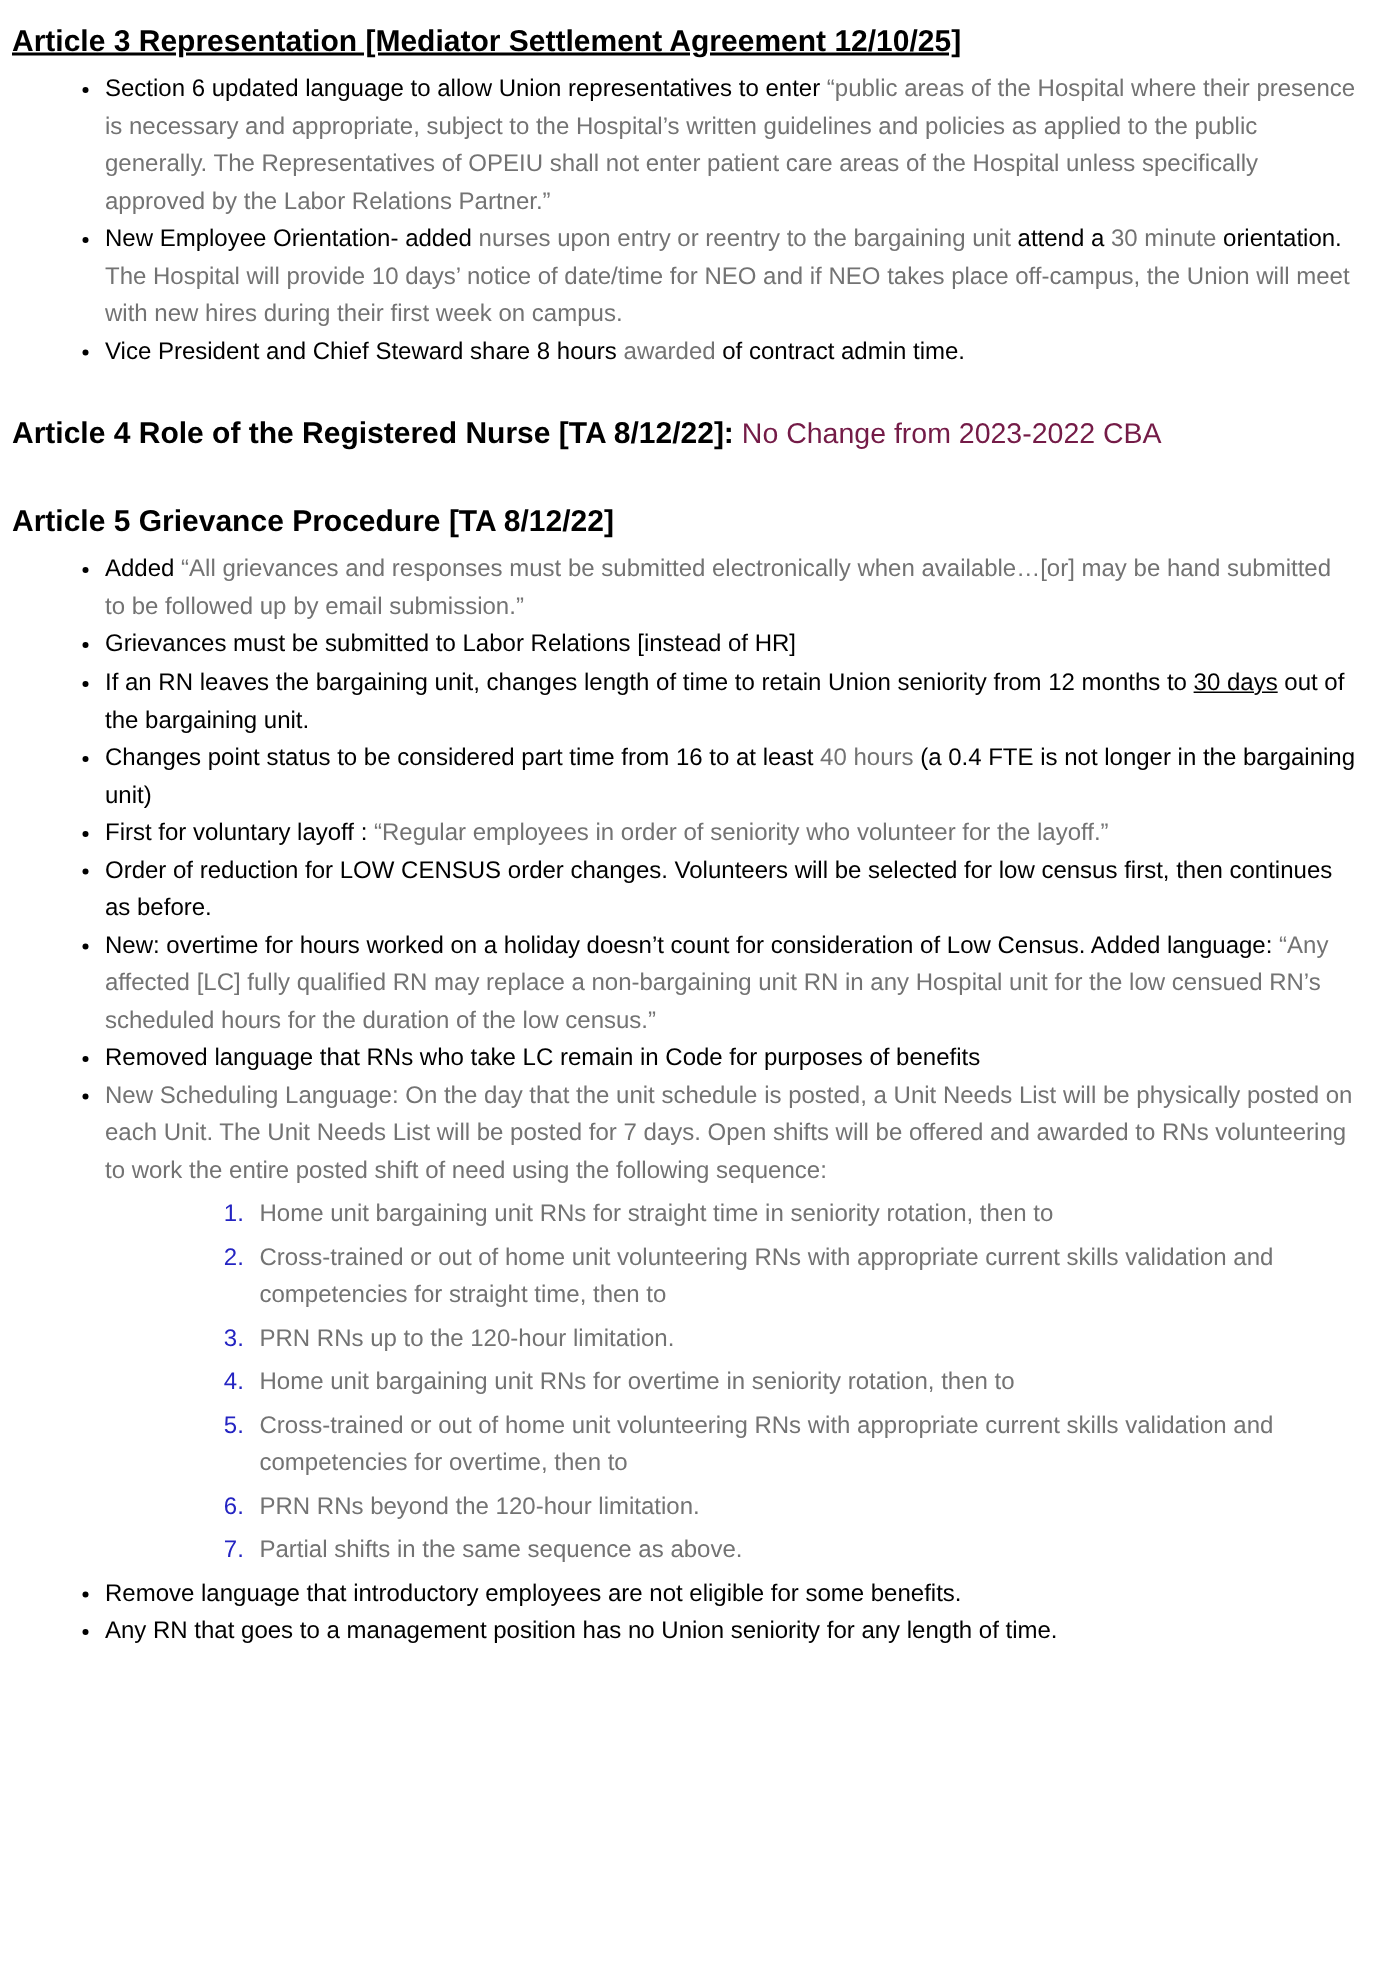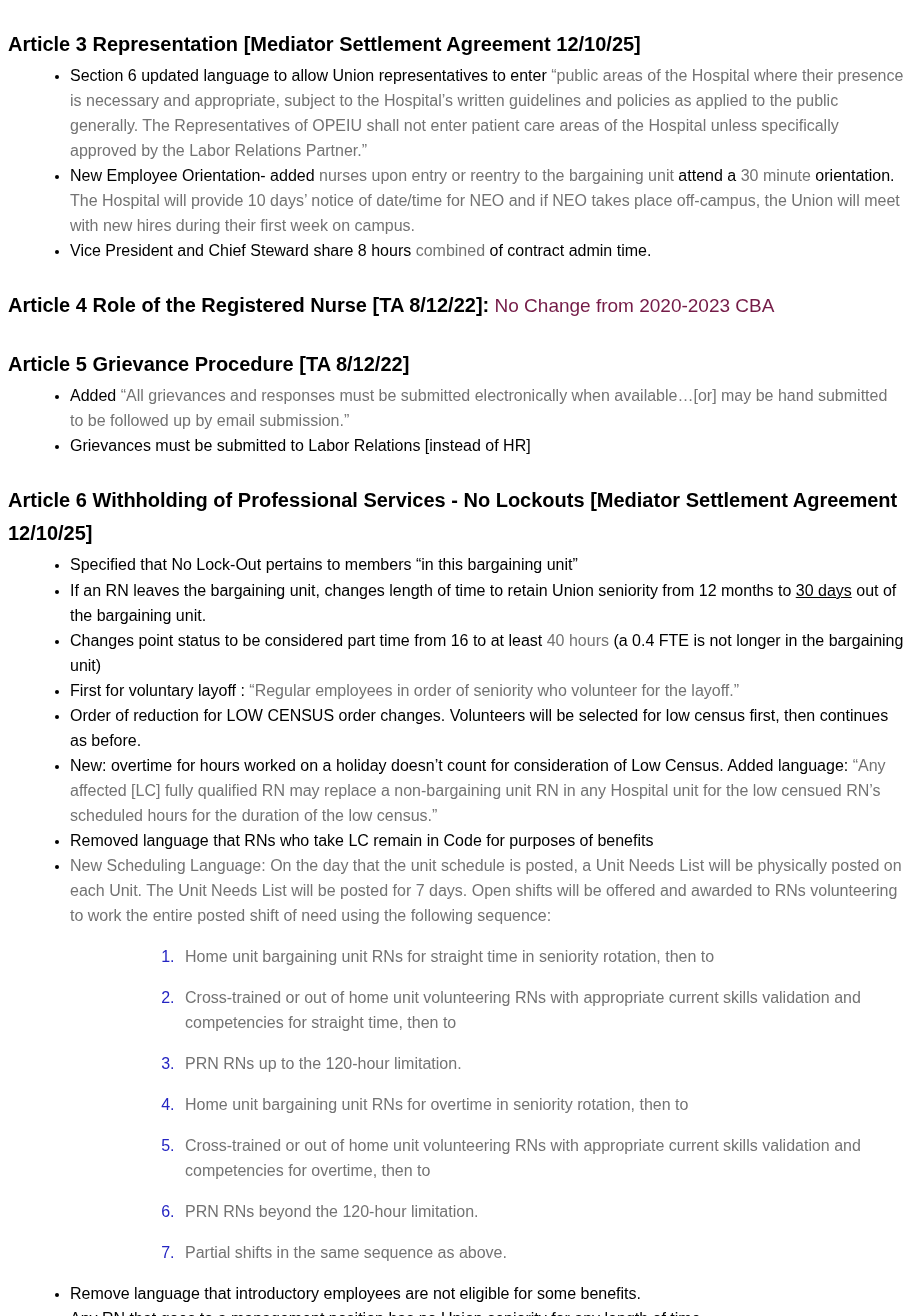--- a/index.html
+++ b/index.html
@@ -19,67 +19,61 @@
     padding: 12px 14px 10px 8px;
     background: #ffffff;
   }
   h2.heading {
     font-size: 20px;
     line-height: 33px;
     font-weight: 700;
     margin: 26px 0 2px 0;
     color: #000000;
   }
-  section:first-of-type h2.heading { margin-top: 16px; }
+  section:first-of-type h2.heading { margin-top: 0; text-decoration: underline; }
   ul.bullets {
     margin: 1px 0 0 0;
     padding: 0 0 0 62px;
     list-style-type: disc;
   }
   ul.bullets > li { margin: 0; padding: 0; }
   ul.bullets > li::marker { color: #000000; font-size: 13px; }
   ol.sub {
     margin: 0;
     padding: 0 0 0 93px;
     list-style-type: decimal;
   }
-  ol.sub > li { margin: 16px; padding-left: 6px; }
+  ol.sub > li { margin: 4px; padding-left: 6px; }
   
   .c-k { color: #000000; }
   .c-b { color: #737373; }
   .c-m { color: #741b47; font-weight: 400; font-size: 19px; }
   .u   { text-decoration: underline; }
   ol.sub > li.c-b::marker { color: #2424c2; }
 </style>
 </head>
 <body>
 
 <div class="page">
     <section>
       <h2 class="heading"><span class="c-k">Article 3 Representation [Mediator Settlement Agreement 12/10/25]</span></h2>
       <ul class="bullets">
         <li><span class="c-k">Section 6 updated language to allow Union representatives to enter </span><span class="c-b">“public areas of the Hospital where their presence is necessary and appropriate, subject to the Hospital’s written guidelines and policies as applied to the public generally. The Representatives of OPEIU shall not enter patient care areas of the Hospital unless specifically approved by the Labor Relations Partner.”</span></li>
         <li><span class="c-k">New Employee Orientation- added </span><span class="c-b">nurses upon entry or reentry to the bargaining unit</span><span class="c-k"> attend a </span><span class="c-b">30 minute</span><span class="c-k"> orientation. </span><span class="c-b">The Hospital will provide 10 days’ notice of date/time for NEO and if NEO takes place off-campus, the Union will meet with new hires during their first week on campus.</span></li>
-        <li><span class="c-k">Vice President and Chief Steward share 8 hours </span><span class="c-b">combined</span><span class="c-k"> of contract admin time.</span></li>
+        <li><span class="c-k">Vice President and Chief Steward share 8 hours </span><span class="c-b">awarded</span><span class="c-k"> of contract admin time.</span></li>
       </ul>
     </section>
     <section>
-      <h2 class="heading"><span class="c-k">Article 4 Role of the Registered Nurse [TA 8/12/22]:</span><span class="c-m"> No Change from 2020-2023 CBA</span></h2>
+      <h2 class="heading"><span class="c-k">Article 4 Role of the Registered Nurse [TA 8/12/22]:</span><span class="c-m"> No Change from 2023-2022 CBA</span></h2>
     </section>
     <section>
       <h2 class="heading"><span class="c-k">Article 5 Grievance Procedure [TA 8/12/22]</span></h2>
       <ul class="bullets">
         <li><span class="c-k">Added </span><span class="c-b">“All grievances and responses must be submitted electronically when available…[or] may be hand submitted to be followed up by email submission.”</span></li>
         <li><span class="c-k">Grievances must be submitted to Labor Relations [instead of HR]</span></li>
-      </ul>
-    </section>
-    <section>
-      <h2 class="heading"><span class="c-k">Article 6 Withholding of Professional Services - No Lockouts [Mediator Settlement Agreement 12/10/25]</span></h2>
-      <ul class="bullets">
-        <li><span class="c-k">Specified that No Lock-Out pertains to members “in this bargaining unit”</span></li>
       </ul>
     </section>
     <section>
       <ul class="bullets">
         <li><span class="c-k">If an RN leaves the bargaining unit, changes length of time to retain Union seniority from 12 months to </span><span class="c-k u">30 days</span><span class="c-k"> out of the bargaining unit.</span></li>
         <li><span class="c-k">Changes point status to be considered part time from 16 to at least </span><span class="c-b">40 hours</span><span class="c-k"> (a 0.4 FTE is not longer in the bargaining unit)</span></li>
         <li><span class="c-k">First for voluntary layoff : </span><span class="c-b">“Regular employees in order of seniority who volunteer for the layoff.”</span></li>
         <li><span class="c-k">Order of reduction for LOW CENSUS order changes. Volunteers will be selected for low census first, then continues as before.</span></li>
         <li><span class="c-k">New: overtime for hours worked on a holiday doesn’t count for consideration of Low Census. Added language: </span><span class="c-b">“Any affected [LC] fully qualified RN may replace a non-bargaining unit RN in any Hospital unit for the low censued RN’s scheduled hours for the duration of the low census.”</span></li>
         <li><span class="c-k">Removed language that RNs who take LC remain in Code for purposes of benefits</span></li>

